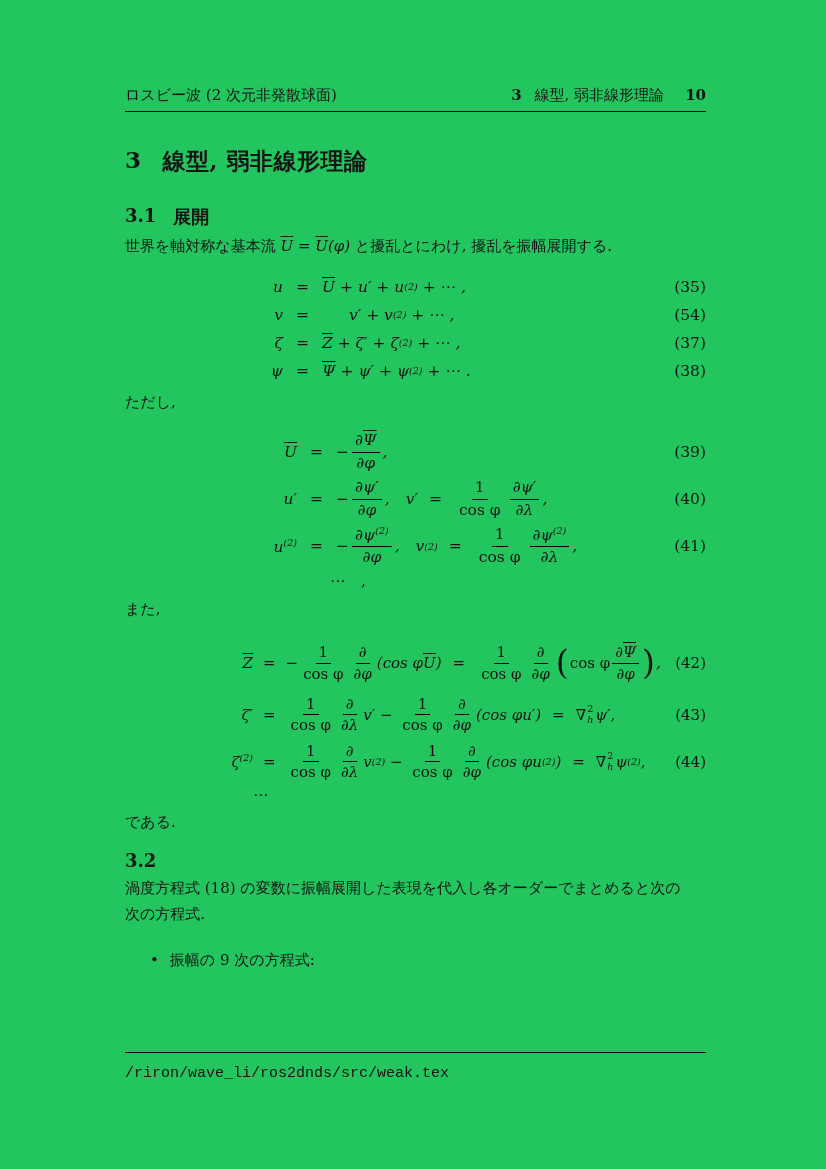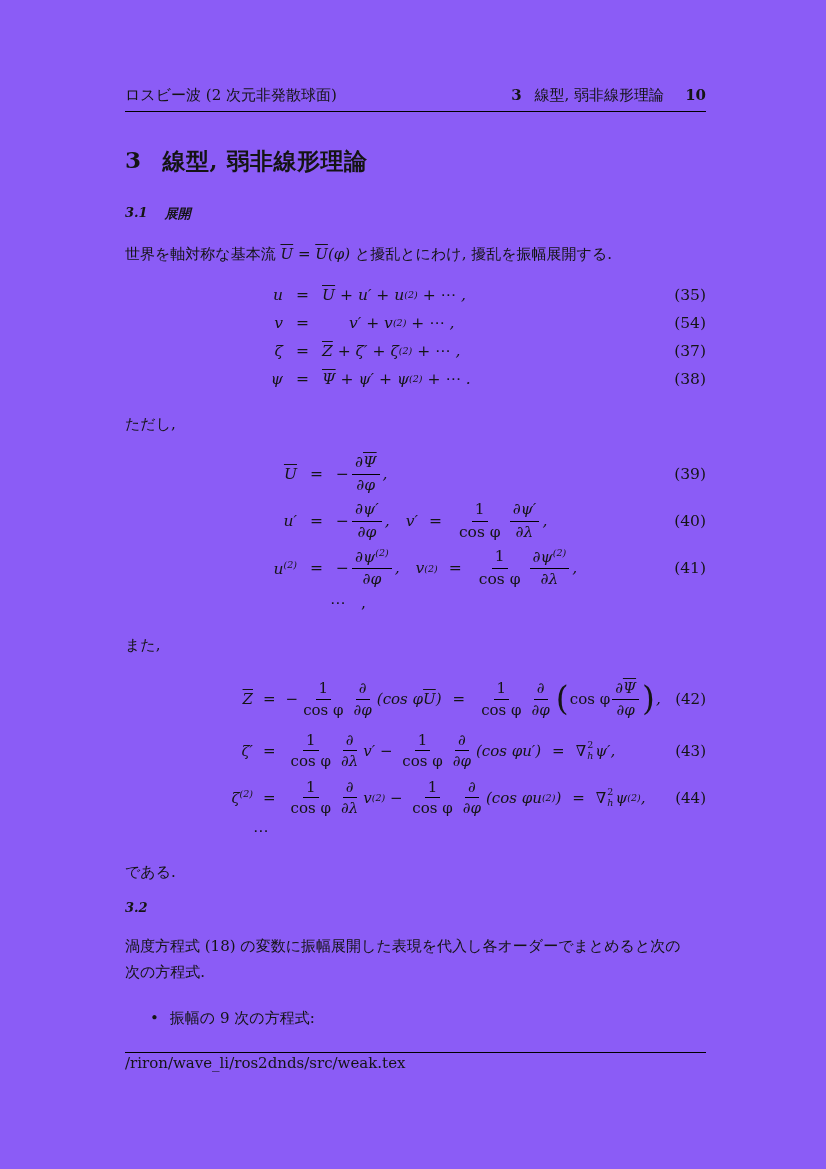--- a/index.html
+++ b/index.html
@@ -1,34 +1,34 @@
 <!DOCTYPE html>
 <html><head>
 <meta charset="utf-8">
 <style>
   html,body{margin:0;padding:0;background:#ffffff;}
-  .page{position:relative;width:826px;height:1169px;background:#8b5cf6;overflow:hidden;
+  .page{position:relative;width:826px;height:1169px;background:#22c55e;overflow:hidden;
         font-family:"DejaVu Serif","Liberation Serif","DejaVu Sans",serif;color:#141414;}
   .content{position:absolute;left:125px;top:0;width:581px;}
 
   
   .running-header{display:flex;justify-content:space-between;align-items:baseline;
         margin-top:86px;padding-bottom:6px;border-bottom:1.4px solid #000;font-size:15px;}
   .hdr-right{display:flex;align-items:baseline;white-space:pre;}
   .hdr-secnum{font-weight:bold;margin-right:13px;}
   .hdr-pagenum{font-weight:bold;margin-left:21px;}
 
   
   h1.sec{font-size:23px;font-weight:bold;margin:34px 0 0;display:flex;letter-spacing:.5px;}
   h1.sec .secnum{margin-right:21px;}
-  h2.sub{font-size:13px;font-weight:bold;margin:28px 0 0;display:flex;font-style:italic;}
+  h2.sub{font-size:18px;font-weight:bold;margin:28px 0 0;display:flex;}
   h2.sub .secnum{margin-right:17px;}
   h2.s32{margin-top:14px;}
 
-  p.body{font-size:15px;margin:19px 0 0;line-height:1.72;}
+  p.body{font-size:15px;margin:5px 0 0;line-height:1.72;}
   .mi{font-style:italic;}
   .ov{text-decoration:overline;}
 
   
   .eqb{margin-top:13px;font-size:15.5px;}
   .eqr{display:flex;align-items:center;min-height:28px;}
   .tall{min-height:47px;}
   .vtall{min-height:56px;}
   .lhs{text-align:right;flex:0 0 auto;white-space:pre;}
   .b1 .lhs{width:158px;}
@@ -53,21 +53,21 @@
   .bigp{font-size:33px;line-height:0;font-weight:300;margin:0 1px;flex:0 0 auto;}
   .ss{display:inline-flex;flex-direction:column;align-items:flex-start;font-size:9.5px;
         line-height:1.15;margin:0 2px 0 1px;}
   .ss .s2{font-style:normal;}
   .ss .sh{font-style:italic;}
 
   .bullet-item{display:flex;margin:23px 0 0;padding-left:25px;font-size:15px;}
   .bullet-dot{margin-right:11px;}
 
   .footer{position:absolute;left:125px;top:1052px;width:581px;border-top:1.4px solid #000;
-        padding-top:1px;display:flex;justify-content:space-between;font-size:15px;}
+        padding-top:12px;display:flex;justify-content:space-between;font-size:15px;font-family:Liberation Mono, monospace;}
 </style>
 </head>
 <body>
 
 <div class="page">
   <div class="content">
 
     <div class="running-header">
       <span>ロスビー波 (2 次元非発散球面)</span>
       <span class="hdr-right">

